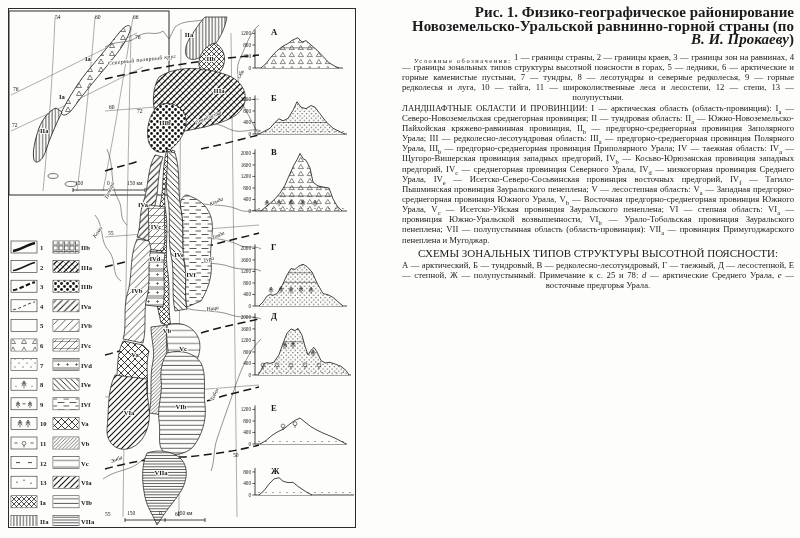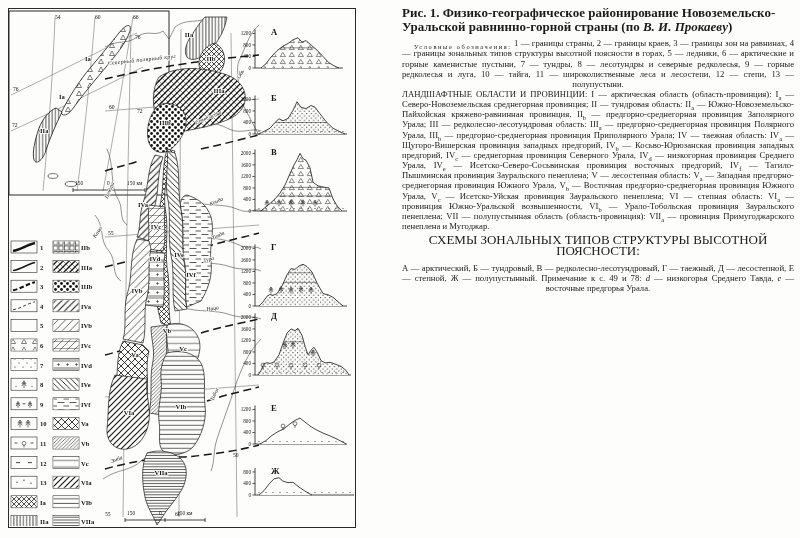--- a/index.html
+++ b/index.html
@@ -1,22 +1,22 @@
 <!DOCTYPE html>
 <html><head>
 <meta charset="utf-8">
 <style>
   html,body{margin:0;padding:0}
   body{width:800px;height:538px;background:#fff;font-family:"Liberation Serif",serif;color:#1b1b1b}
   .page{position:relative;width:800px;height:538px;background:#fdfdfb;overflow:hidden}
   .figure{position:absolute;left:8px;top:8px;width:348px;height:520px;border:1.6px solid #2b2b2b;box-sizing:border-box;background:#fdfdfb}
   .caption{position:absolute;left:402px;top:6px;width:392px}
-  .cap-title{font-size:13px;font-weight:bold;text-align:left;line-height:13.6px;margin:0 0 5px 0}
+  .cap-title{font-size:15px;font-weight:bold;text-align:right;line-height:13.6px;margin:0 0 5px 0}
   .cap-p{font-size:8.7px;line-height:10.15px;text-align:justify;margin:0}
-  .cap-h{font-size:13px;font-weight:bold;text-align:center;margin:3px 0 7px 0;line-height:11px}
+  .cap-h{font-size:11px;font-weight:bold;text-align:center;margin:3px 0 1px 0;line-height:11px}
   .tal-c{text-align-last:center}
   .ind{text-indent:12px}
   .b{font-weight:normal}.i{font-style:italic}
   .ls{letter-spacing:1.6px}
   sub{font-size:6.4px;line-height:0}
   svg text{font-family:"Liberation Serif",serif;fill:#161616}
   .ml{font-size:6.6px;font-weight:bold;paint-order:stroke;stroke:#fdfdfb;stroke-width:1.7px}
   .rv{font-size:5.5px;font-style:italic;paint-order:stroke;stroke:#fdfdfb;stroke-width:1.3px}
   .gl{font-size:5.6px}
   .arcl{font-size:5.7px;letter-spacing:.4px;font-style:italic;paint-order:stroke;stroke:#fdfdfb;stroke-width:1.4px}
@@ -655,15 +655,15 @@
           </g>
         </g>
     </svg>
   </div>
 
   <div class="caption" id="caption">
       <div class="cap-title"><span>Рис. 1.  Физико-географическое  районирование  Новоземельско-Уральской равнинно-горной страны (по </span><span class="i">В. И. Прокаеву</span><span>)</span></div>
       <div class="cap-p tal-c ind"><sub class="ls">Условные обозначения:</sub><span> 1 — границы страны, 2 — границы краев, 3 — границы зон на равнинах, 4 — границы зональных типов структуры высотной поясности в горах, 5 — ледники, 6 — арктические и горные каменистые пустыни, 7 — тундры, 8 — лесотундры и северные редколесья, 9 — горные редколесья и луга, 10 — тайга, 11 — широколиственные леса и лесостепи, 12 — степи, 13 — полупустыни.</span></div>
       <div class="cap-p"><span class="b">ЛАНДШАФТНЫЕ ОБЛАСТИ И ПРОВИНЦИИ:</span><span> I — </span><span class="b">арктическая область</span><span> (область-провинция): I</span><sub>а</sub><span> — Северо-Новоземельская среднегорная провинция; II — </span><span class="b">тундровая область:</span><span> II</span><sub>а</sub><span> — Южно-Новоземельско-Пайхойская кряжево-равнинная провинция, II</span><sub>b</sub><span> — предгорно-среднегорная провинция Заполярного Урала; III — </span><span class="b">редколесно-лесотундровая область:</span><span> III</span><sub>а</sub><span> — предгорно-среднегорная провинция Полярного Урала, III</span><sub>b</sub><span> — предгорно-среднегорная провинция Приполярного Урала; IV — </span><span class="b">таежная область:</span><span> IV</span><sub>а</sub><span> — Щугоро-Вишерская провинция западных предгорий, IV</span><sub>b</sub><span> — Косьво-Юрюзанская провинция западных предгорий, IV</span><sub>с</sub><span> — среднегорная провинция Северного Урала, IV</span><sub>d</sub><span> — низкогорная провинция Среднего Урала, IV</span><sub>е</sub><span> — Исетско-Северо-Сосьвинская провинция восточных предгорий, IV</span><sub>f</sub><span> — Тагило-Пышминская провинция Зауральского пенеплена; V — </span><span class="b">лесостепная область:</span><span> V</span><sub>а</sub><span> — Западная предгорно-среднегорная провинция Южного Урала, V</span><sub>b</sub><span> — Восточная предгорно-среднегорная провинция Южного Урала, V</span><sub>с</sub><span> — Исетско-Уйская провинция Зауральского пенеплена; VI — </span><span class="b">степная область:</span><span> VI</span><sub>а</sub><span> — провинция Южно-Уральской возвышенности, VI</span><sub>b</sub><span> — Урало-Тобольская провинция Зауральского пенеплена; VII — </span><span class="b">полупустынная область</span><span> (область-провинция): VII</span><sub>а</sub><span> — провинция Примугоджарского пенеплена и Мугоджар.</span></div>
       <div class="cap-h"><span class="b">СХЕМЫ ЗОНАЛЬНЫХ ТИПОВ СТРУКТУРЫ ВЫСОТНОЙ ПОЯСНОСТИ:</span></div>
-      <div class="cap-p tal-c"><span>А — арктический, Б — тундровый, В — редколесно-лесотундровый, Г — таежный, Д — лесостепной, Е — степной, Ж — полупустынный. Примечание к с. 49 и 78: </span><span class="i">d</span><span> — низкогорья Среднего Тавда, </span><span class="i">е</span><span> — восточные предгорья Урала.</span></div>
+      <div class="cap-p tal-c"><span>А — арктический, Б — тундровый, В — редколесно-лесотундровый, Г — таежный, Д — лесостепной, Е — степной, Ж — полупустынный. Примечание к с. 25 и 78: </span><span class="i">d</span><span> — арктические Среднего Урала, </span><span class="i">е</span><span> — восточные предгорья Урала.</span></div>
     </div>
 </div>
 
 </body></html>

